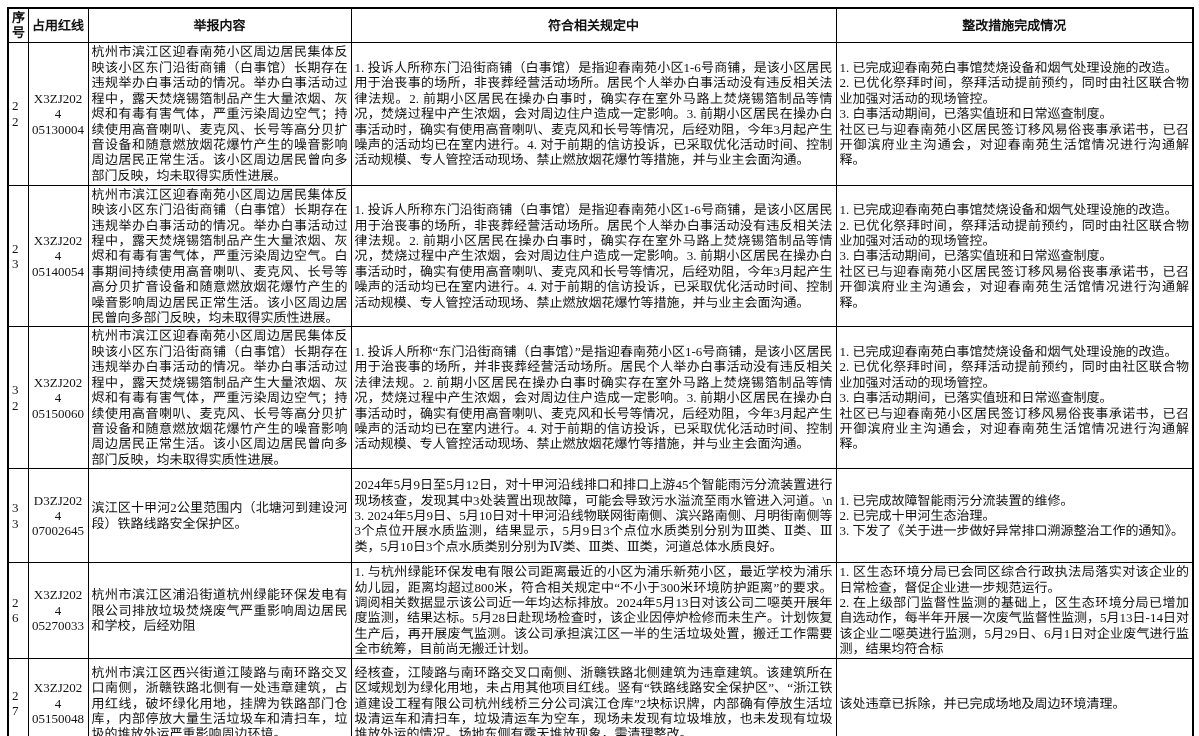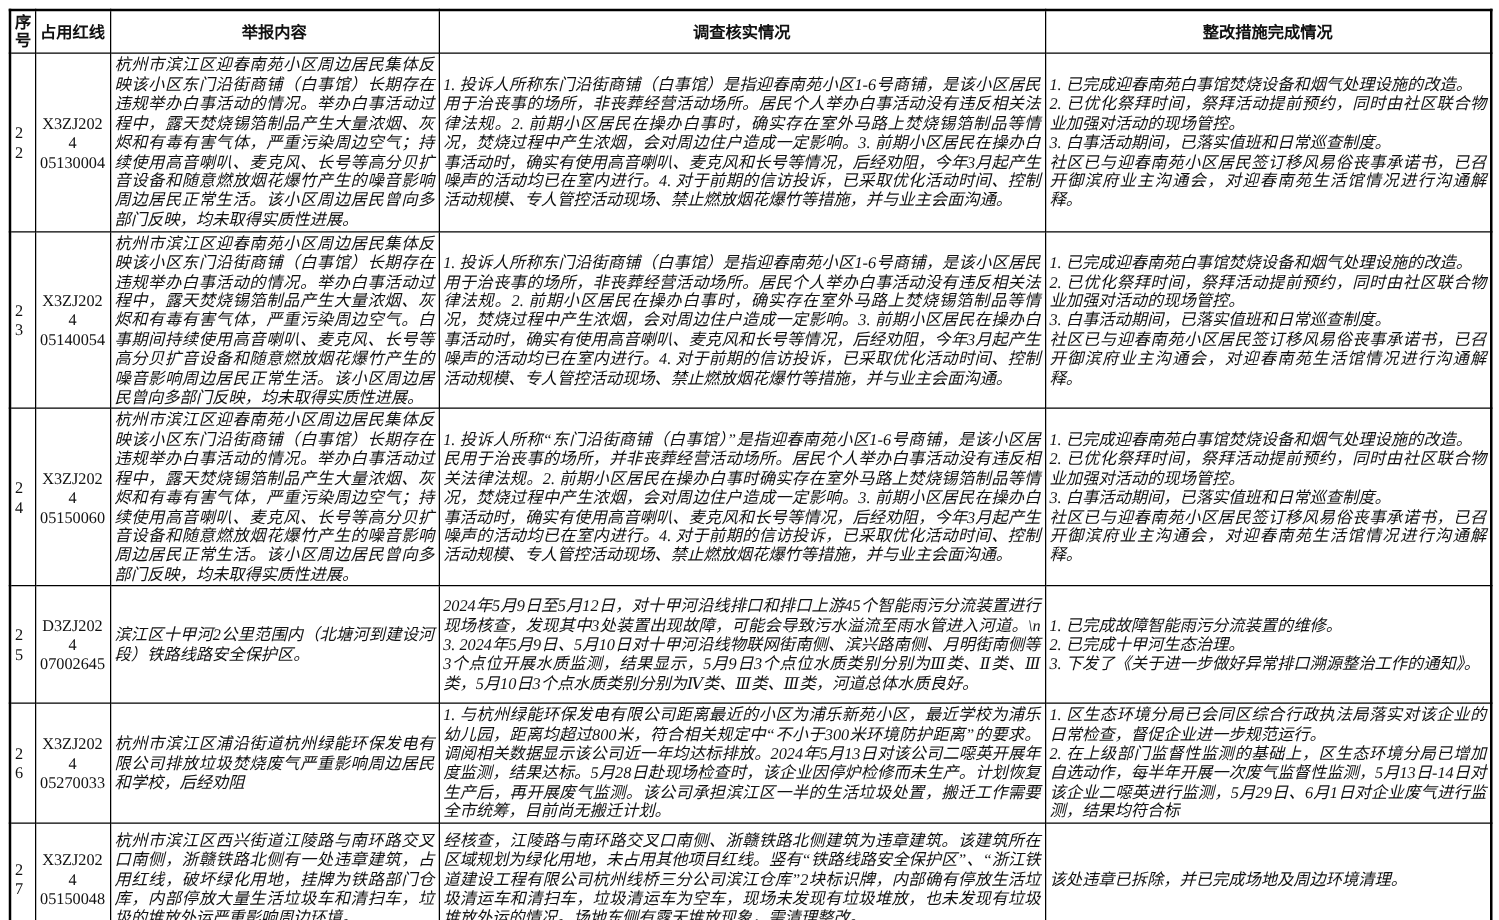--- a/index.html
+++ b/index.html
@@ -46,21 +46,20 @@
   }
   td.code-cell {
     text-align: center;
     white-space: pre-line;
     padding: 0 2px;
     font-family: Liberation Serif, serif;
   }
   td.text-cell {
     text-align: justify;
     white-space: pre-line;
-    font-style: italic;
   }
   col.c-no   { width: 20px; }
   col.c-code { width: 60px; }
   col.c-rep  { width: 263px; }
   col.c-inv  { width: 485px; }
   col.c-rec  { width: 357px; }
 </style>
 </head>
 <body>
 
@@ -71,21 +70,21 @@
         <col class="c-code">
         <col class="c-rep">
         <col class="c-inv">
         <col class="c-rec">
     </colgroup>
     <thead>
       <tr style="height:32px;">
         <th class="hdr">序号</th>
         <th class="hdr">占用红线</th>
         <th class="hdr">举报内容</th>
-        <th class="hdr">调查核实情况</th>
+        <th class="hdr">符合相关规定中</th>
         <th class="hdr">整改措施完成情况</th>
       </tr>
     </thead>
     <tbody>
       <tr style="height:143px;">
         <td class="num-cell">22</td>
         <td class="code-cell">X3ZJ2024
 05130004</td>
         <td class="text-cell">杭州市滨江区迎春南苑小区周边居民集体反映该小区东门沿街商铺（白事馆）长期存在违规举办白事活动的情况。举办白事活动过程中，露天焚烧锡箔制品产生大量浓烟、灰烬和有毒有害气体，严重污染周边空气；持续使用高音喇叭、麦克风、长号等高分贝扩音设备和随意燃放烟花爆竹产生的噪音影响周边居民正常生活。该小区周边居民曾向多部门反映，均未取得实质性进展。</td>
         <td class="text-cell">1. 投诉人所称东门沿街商铺（白事馆）是指迎春南苑小区1-6号商铺，是该小区居民用于治丧事的场所，非丧葬经营活动场所。居民个人举办白事活动没有违反相关法律法规。2. 前期小区居民在操办白事时，确实存在室外马路上焚烧锡箔制品等情况，焚烧过程中产生浓烟，会对周边住户造成一定影响。3. 前期小区居民在操办白事活动时，确实有使用高音喇叭、麦克风和长号等情况，后经劝阻，今年3月起产生噪声的活动均已在室内进行。4. 对于前期的信访投诉，已采取优化活动时间、控制活动规模、专人管控活动现场、禁止燃放烟花爆竹等措施，并与业主会面沟通。</td>
@@ -99,32 +98,32 @@
         <td class="code-cell">X3ZJ2024
 05140054</td>
         <td class="text-cell">杭州市滨江区迎春南苑小区周边居民集体反映该小区东门沿街商铺（白事馆）长期存在违规举办白事活动的情况。举办白事活动过程中，露天焚烧锡箔制品产生大量浓烟、灰烬和有毒有害气体，严重污染周边空气。白事期间持续使用高音喇叭、麦克风、长号等高分贝扩音设备和随意燃放烟花爆竹产生的噪音影响周边居民正常生活。该小区周边居民曾向多部门反映，均未取得实质性进展。</td>
         <td class="text-cell">1. 投诉人所称东门沿街商铺（白事馆）是指迎春南苑小区1-6号商铺，是该小区居民用于治丧事的场所，非丧葬经营活动场所。居民个人举办白事活动没有违反相关法律法规。2. 前期小区居民在操办白事时，确实存在室外马路上焚烧锡箔制品等情况，焚烧过程中产生浓烟，会对周边住户造成一定影响。3. 前期小区居民在操办白事活动时，确实有使用高音喇叭、麦克风和长号等情况，后经劝阻，今年3月起产生噪声的活动均已在室内进行。4. 对于前期的信访投诉，已采取优化活动时间、控制活动规模、专人管控活动现场、禁止燃放烟花爆竹等措施，并与业主会面沟通。</td>
         <td class="text-cell">1. 已完成迎春南苑白事馆焚烧设备和烟气处理设施的改造。
 2. 已优化祭拜时间，祭拜活动提前预约，同时由社区联合物业加强对活动的现场管控。
 3. 白事活动期间，已落实值班和日常巡查制度。
 社区已与迎春南苑小区居民签订移风易俗丧事承诺书，已召开御滨府业主沟通会，对迎春南苑生活馆情况进行沟通解释。</td>
       </tr>
       <tr style="height:138px;">
-        <td class="num-cell">24</td>
+        <td class="num-cell">32</td>
         <td class="code-cell">X3ZJ2024
 05150060</td>
         <td class="text-cell">杭州市滨江区迎春南苑小区周边居民集体反映该小区东门沿街商铺（白事馆）长期存在违规举办白事活动的情况。举办白事活动过程中，露天焚烧锡箔制品产生大量浓烟、灰烬和有毒有害气体，严重污染周边空气；持续使用高音喇叭、麦克风、长号等高分贝扩音设备和随意燃放烟花爆竹产生的噪音影响周边居民正常生活。该小区周边居民曾向多部门反映，均未取得实质性进展。</td>
         <td class="text-cell">1. 投诉人所称“东门沿街商铺（白事馆）”是指迎春南苑小区1-6号商铺，是该小区居民用于治丧事的场所，并非丧葬经营活动场所。居民个人举办白事活动没有违反相关法律法规。2. 前期小区居民在操办白事时确实存在室外马路上焚烧锡箔制品等情况，焚烧过程中产生浓烟，会对周边住户造成一定影响。3. 前期小区居民在操办白事活动时，确实有使用高音喇叭、麦克风和长号等情况，后经劝阻，今年3月起产生噪声的活动均已在室内进行。4. 对于前期的信访投诉，已采取优化活动时间、控制活动规模、专人管控活动现场、禁止燃放烟花爆竹等措施，并与业主会面沟通。</td>
         <td class="text-cell">1. 已完成迎春南苑白事馆焚烧设备和烟气处理设施的改造。
 2. 已优化祭拜时间，祭拜活动提前预约，同时由社区联合物业加强对活动的现场管控。
 3. 白事活动期间，已落实值班和日常巡查制度。
 社区已与迎春南苑小区居民签订移风易俗丧事承诺书，已召开御滨府业主沟通会，对迎春南苑生活馆情况进行沟通解释。</td>
       </tr>
       <tr style="height:94px;">
-        <td class="num-cell">25</td>
+        <td class="num-cell">33</td>
         <td class="code-cell">D3ZJ2024
 07002645</td>
         <td class="text-cell">滨江区十甲河2公里范围内（北塘河到建设河段）铁路线路安全保护区。</td>
         <td class="text-cell">2024年5月9日至5月12日，对十甲河沿线排口和排口上游45个智能雨污分流装置进行现场核查，发现其中3处装置出现故障，可能会导致污水溢流至雨水管进入河道。\n3. 2024年5月9日、5月10日对十甲河沿线物联网街南侧、滨兴路南侧、月明街南侧等3个点位开展水质监测，结果显示，5月9日3个点位水质类别分别为Ⅲ类、Ⅱ类、Ⅲ类，5月10日3个点水质类别分别为Ⅳ类、Ⅲ类、Ⅲ类，河道总体水质良好。</td>
         <td class="text-cell">1. 已完成故障智能雨污分流装置的维修。
 2. 已完成十甲河生态治理。
 3. 下发了《关于进一步做好异常排口溯源整治工作的通知》。</td>
       </tr>
       <tr style="height:88px;">
         <td class="num-cell">26</td>

